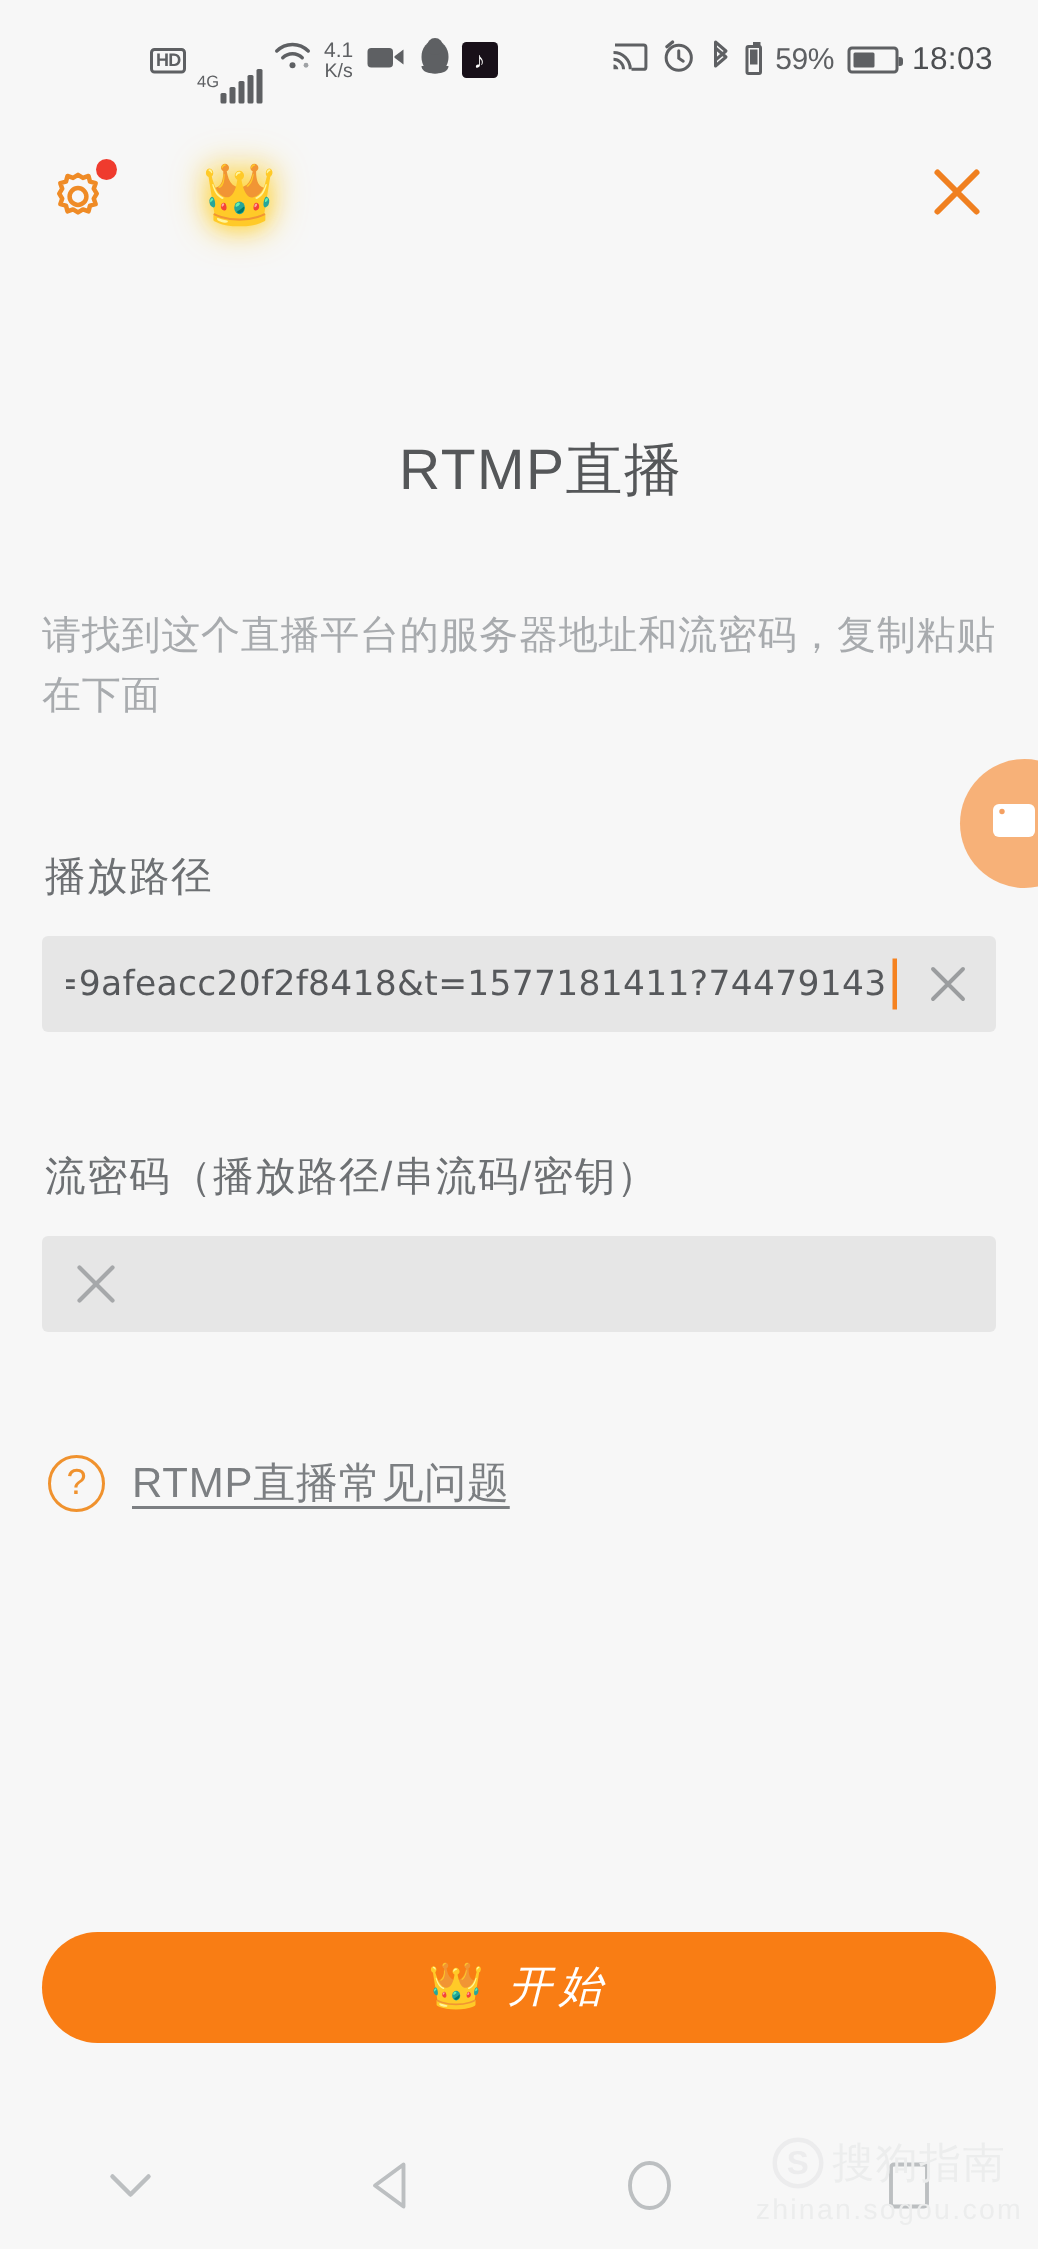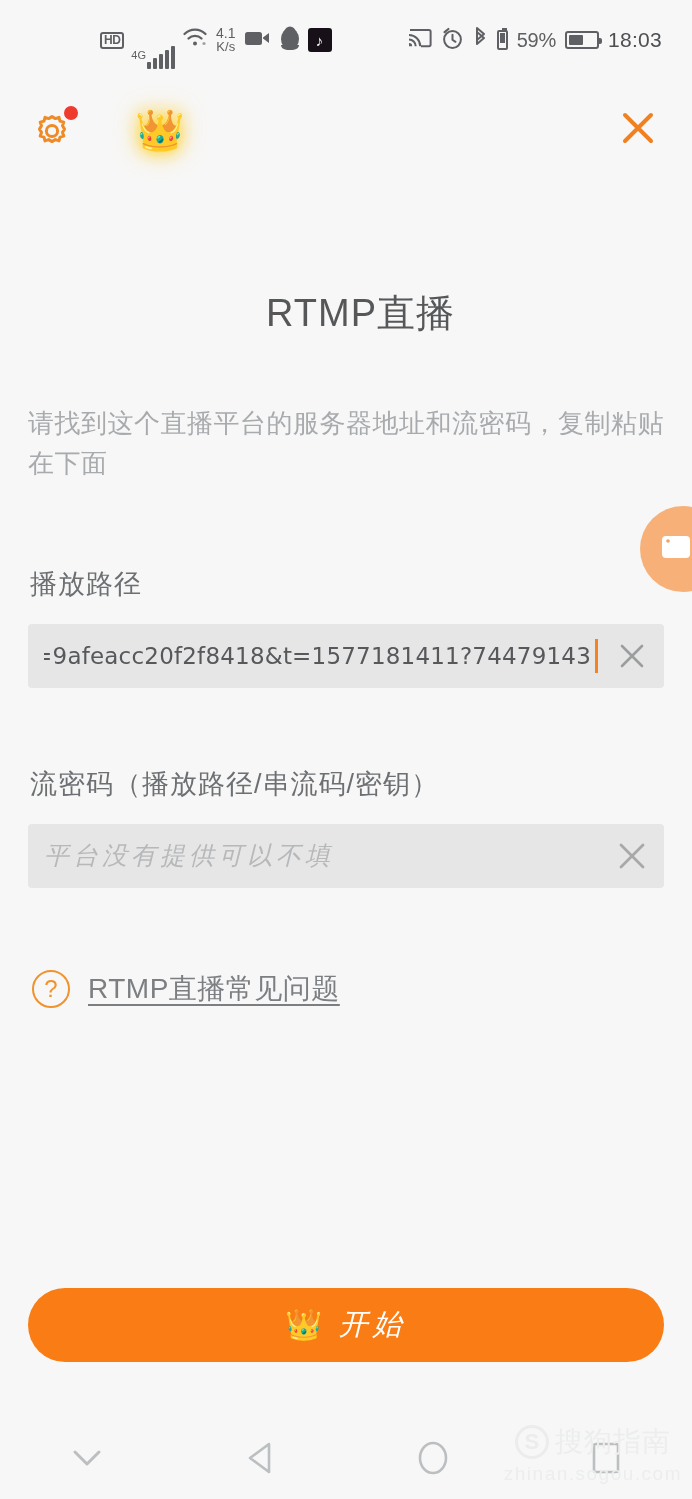--- a/index.html
+++ b/index.html
@@ -321,21 +321,20 @@
       <span class="caret"></span>
       <span class="clear-x">
         <svg width="32" height="32" viewBox="0 0 32 32">
           <path d="M6 6l20 20M26 6L6 26" stroke="#9b9d9f" stroke-width="2.6" stroke-linecap="round"></path>
         </svg>
       </span>
     </div>
 
     <div class="field-label second">流密码（播放路径/串流码/密钥）</div>
     <div class="input-box">
-      <span class="placeholder-val">平台没有提供可以不填</span>
       <span class="clear-x">
         <svg width="34" height="34" viewBox="0 0 34 34">
           <path d="M6 6l22 22M28 6L6 28" stroke="#a6a8aa" stroke-width="2.8" stroke-linecap="round"></path>
         </svg>
       </span>
     </div>
 
     <div class="faq-row">
       <span class="q-circle">?</span>
       <span class="faq-link">RTMP直播常见问题</span>

